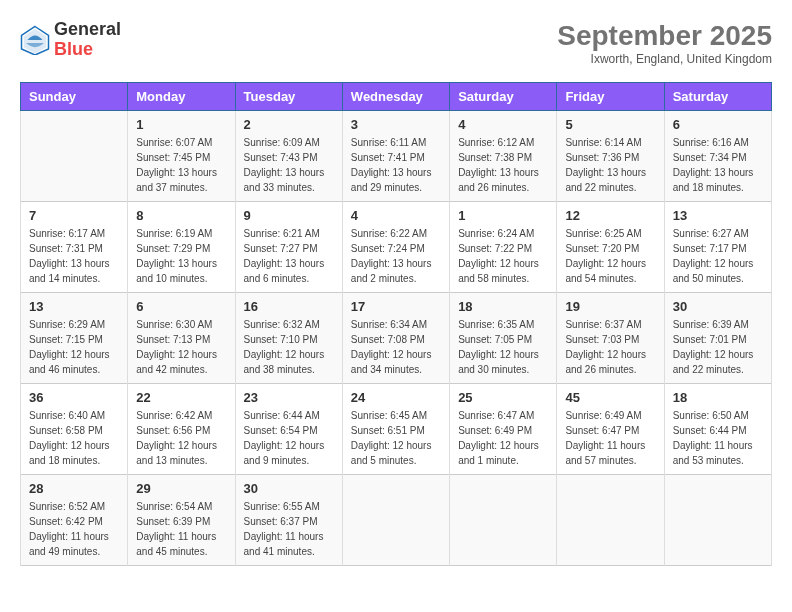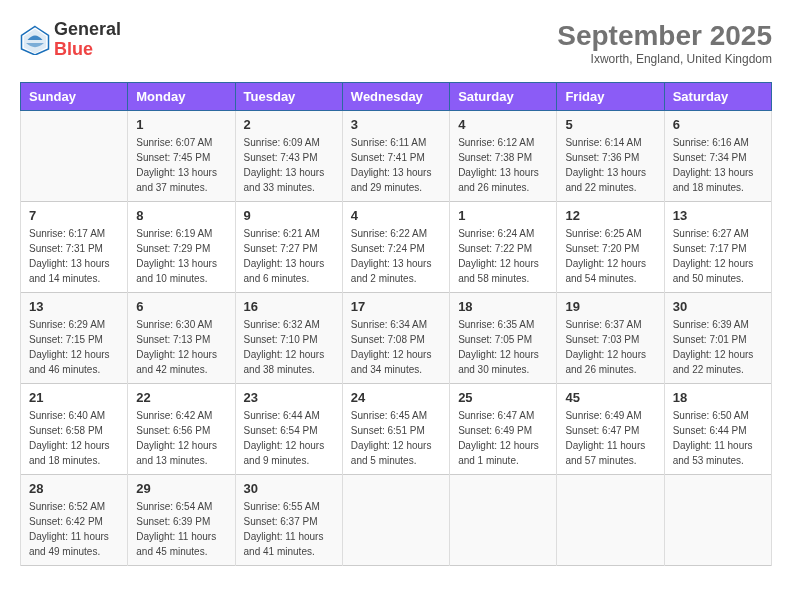--- a/index.html
+++ b/index.html
@@ -204,21 +204,21 @@
           <span class="day-num">19</span>
           <div class="day-info">Sunrise: 6:37 AM<br>Sunset: 7:03 PM<br>Daylight: 12 hours<br>and 26 minutes.</div>
         </td>
         <td>
           <span class="day-num">30</span>
           <div class="day-info">Sunrise: 6:39 AM<br>Sunset: 7:01 PM<br>Daylight: 12 hours<br>and 22 minutes.</div>
         </td>
       </tr>
       <tr>
         <td>
-          <span class="day-num">21</span>
+          <span class="day-num">36</span>
           <div class="day-info">Sunrise: 6:40 AM<br>Sunset: 6:58 PM<br>Daylight: 12 hours<br>and 18 minutes.</div>
         </td>
         <td>
           <span class="day-num">22</span>
           <div class="day-info">Sunrise: 6:42 AM<br>Sunset: 6:56 PM<br>Daylight: 12 hours<br>and 13 minutes.</div>
         </td>
         <td>
           <span class="day-num">23</span>
           <div class="day-info">Sunrise: 6:44 AM<br>Sunset: 6:54 PM<br>Daylight: 12 hours<br>and 9 minutes.</div>
         </td>

